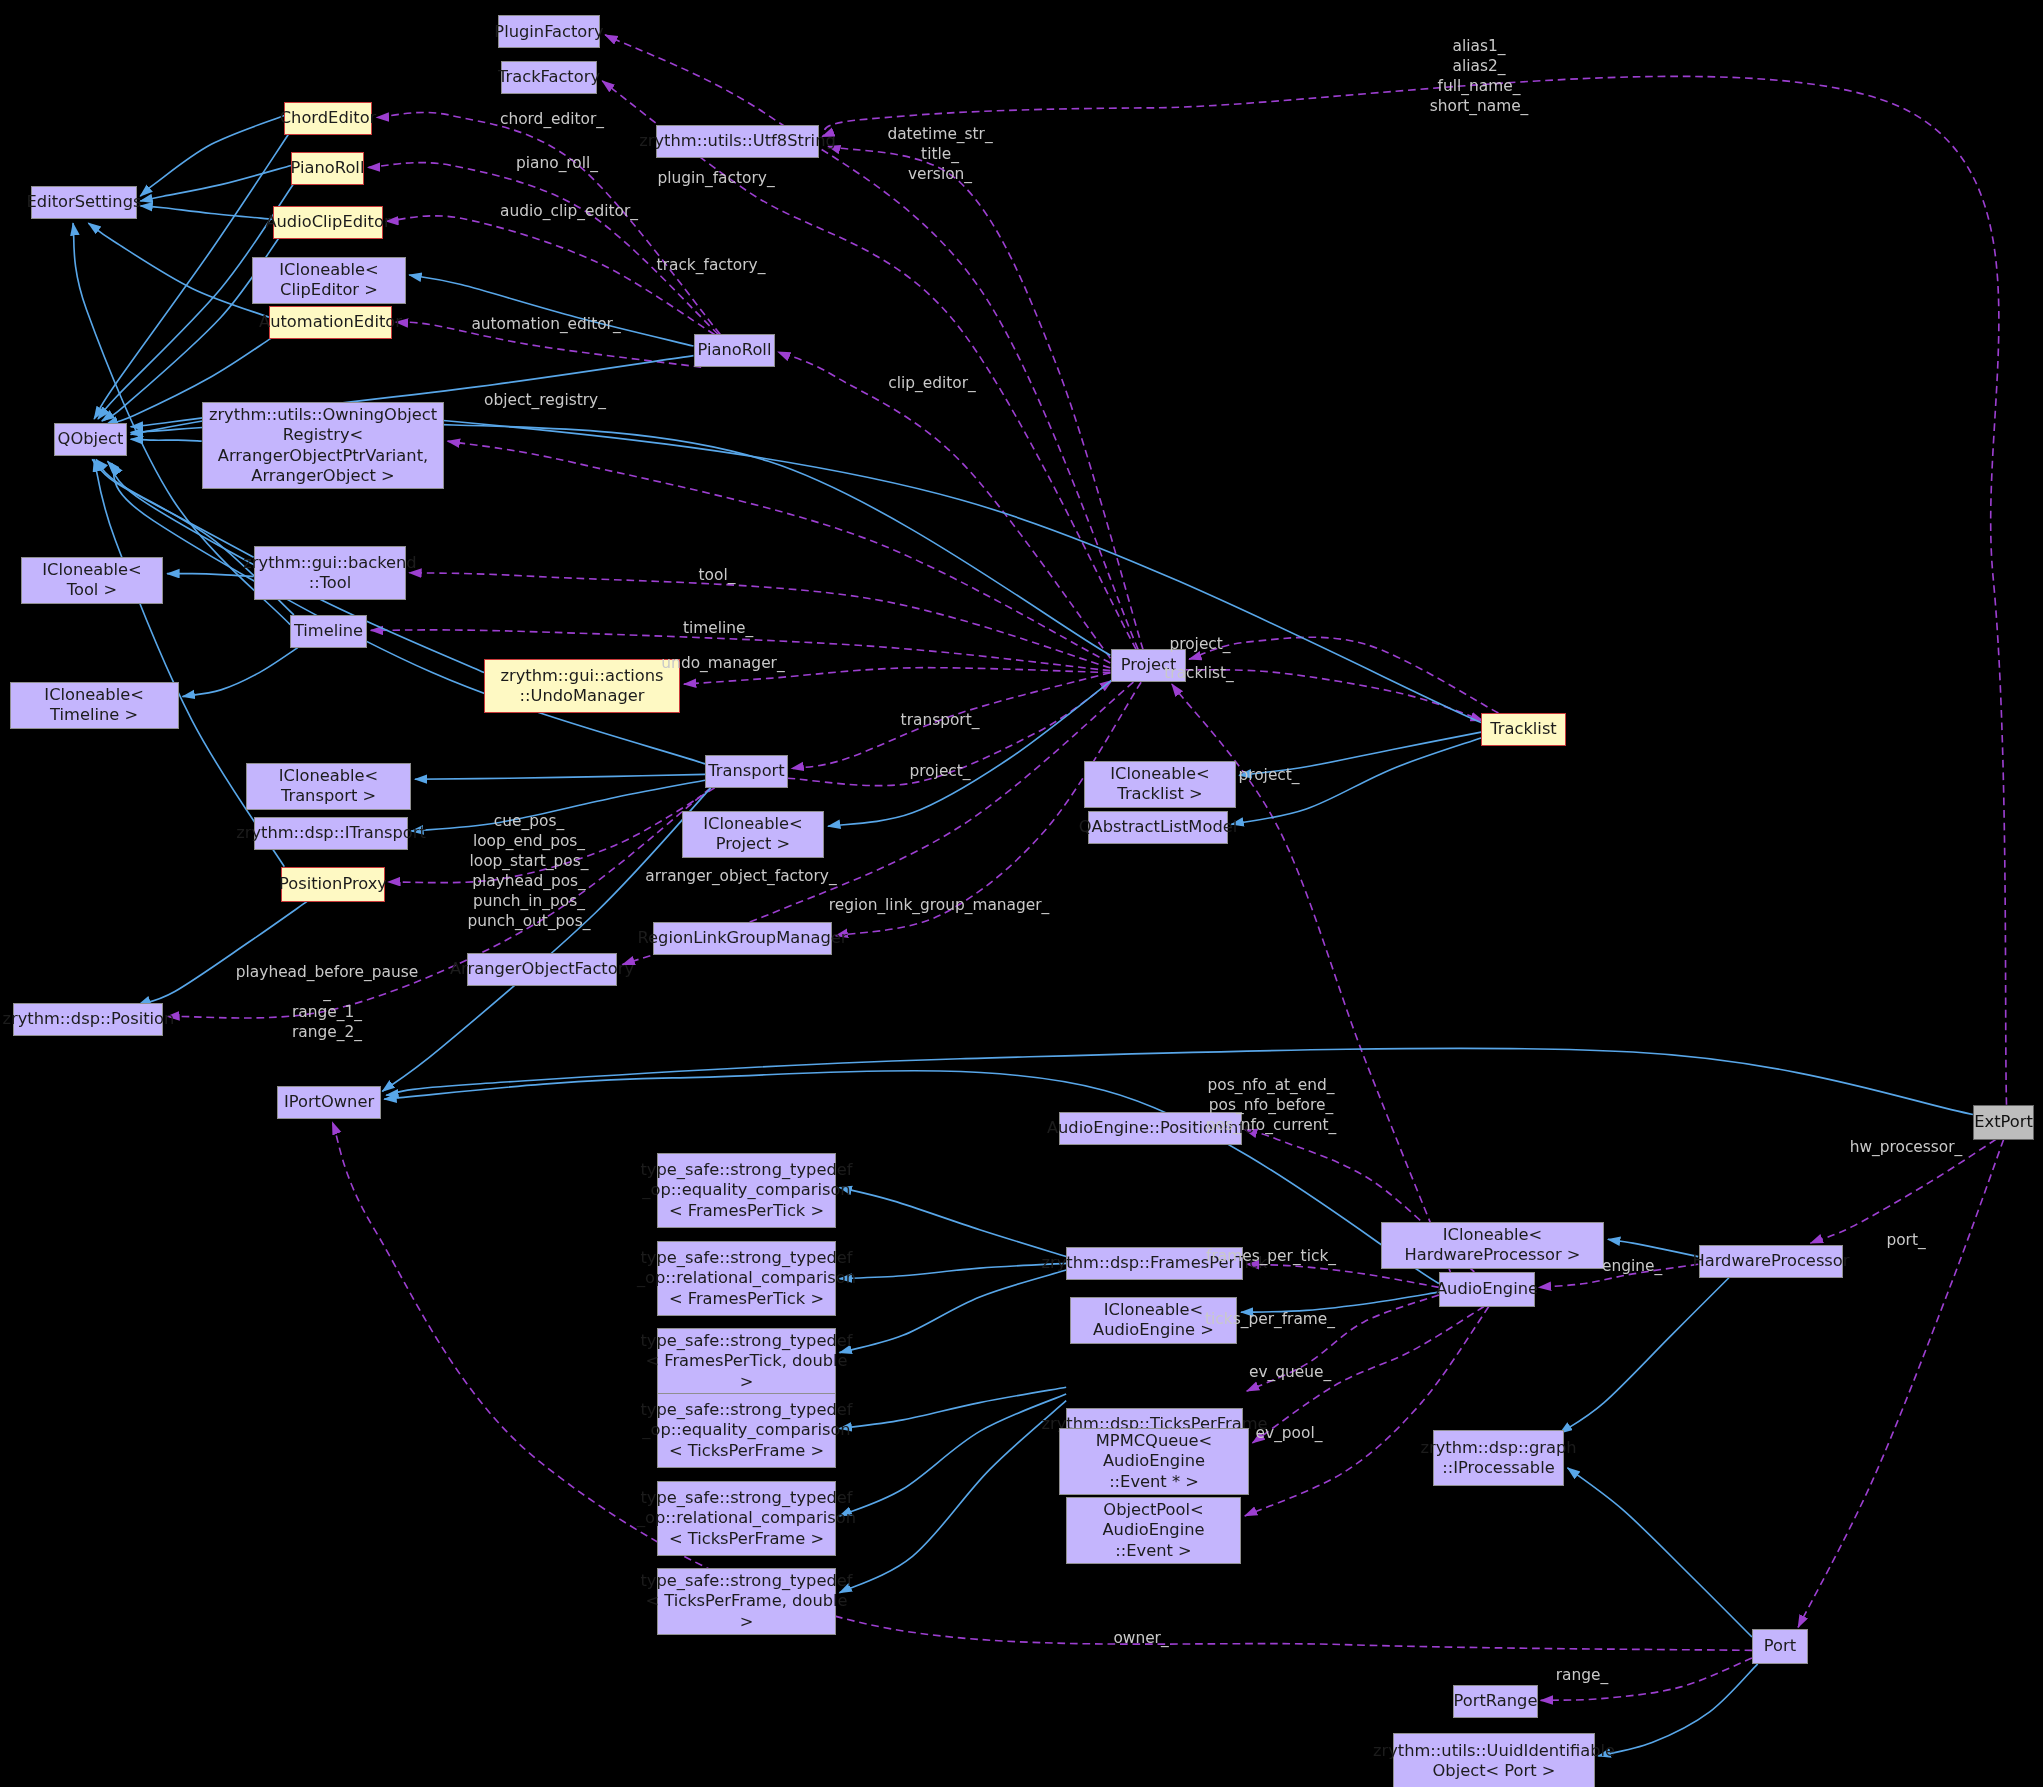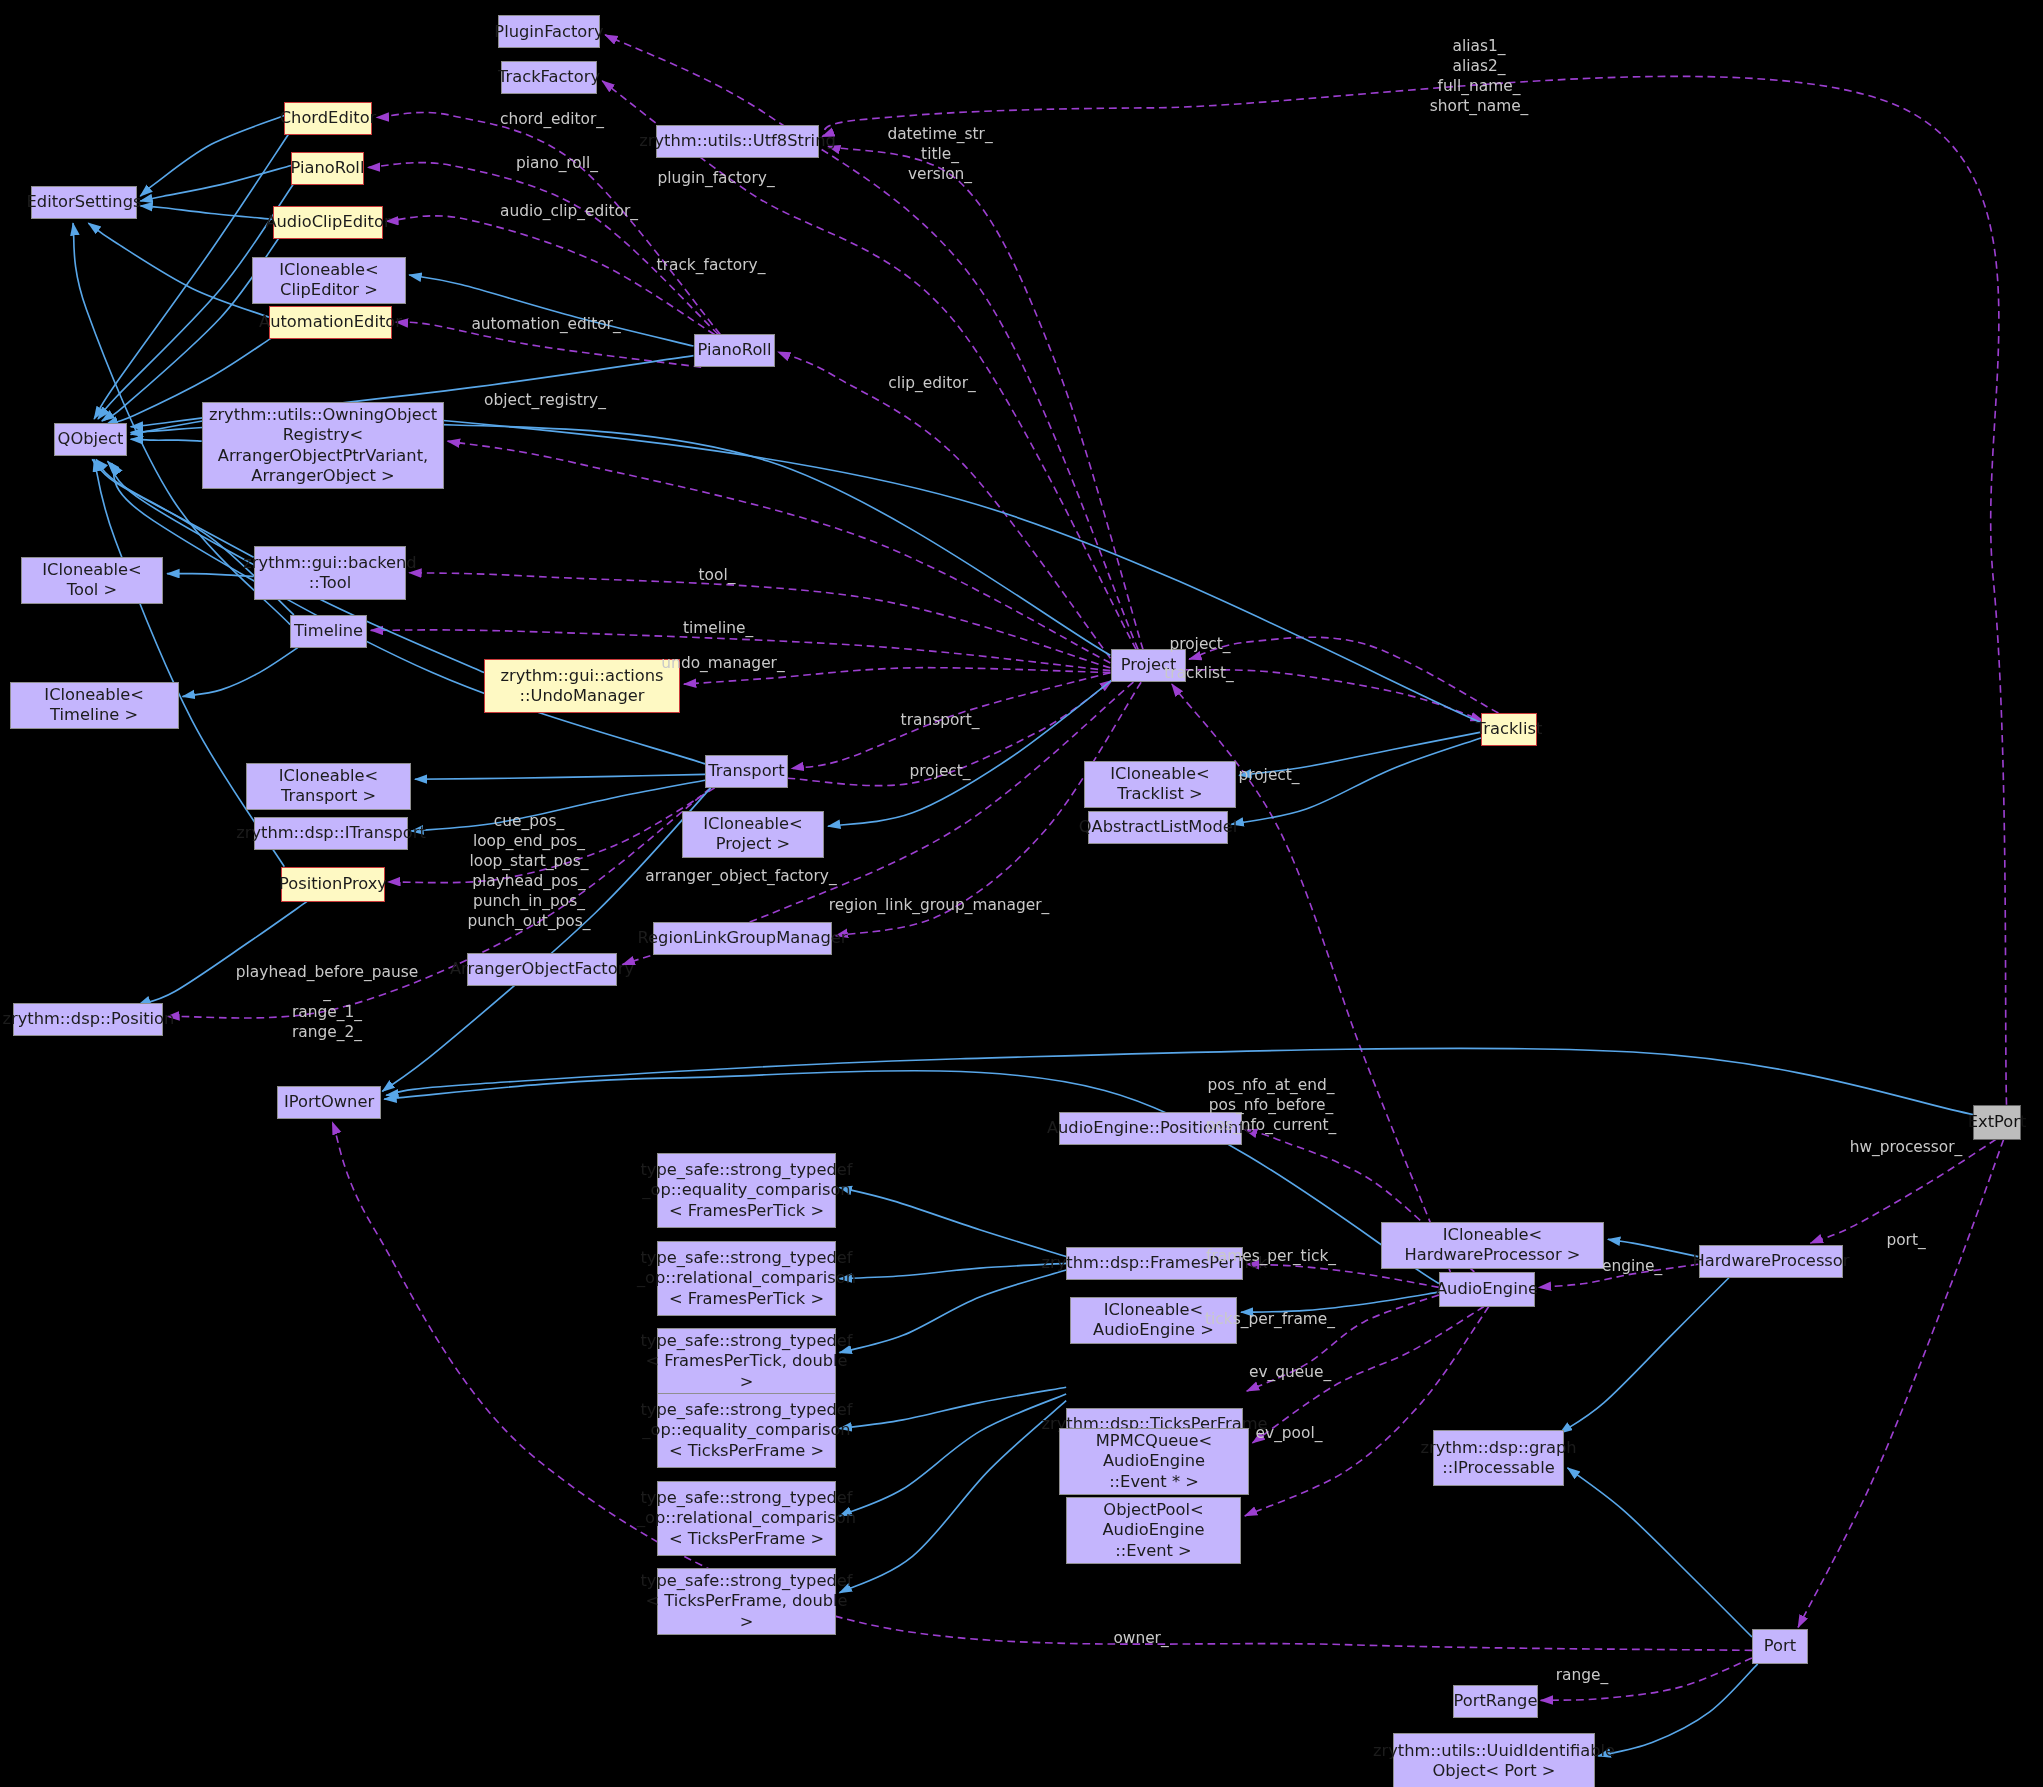--- a/index.html
+++ b/index.html
@@ -129,21 +129,21 @@
       <div class="node" style="left: 705px; top: 755px; width: 83px; min-height: 33px;">Transport</div>
       <div class="node" style="left: 254px; top: 817px; width: 154px; min-height: 33px;">zrythm::dsp::ITransport</div>
       <div class="node highlight" style="left: 281px; top: 867px; width: 104px; min-height: 35px;">PositionProxy</div>
       <div class="node" style="left: 13.4px; top: 1003px; width: 150px; min-height: 33px;">zrythm::dsp::Position</div>
       <div class="node" style="left: 467px; top: 953px; width: 150px; min-height: 33px;">ArrangerObjectFactory</div>
       <div class="node" style="left: 653px; top: 922px; width: 179px; min-height: 33px;">RegionLinkGroupManager</div>
       <div class="node" style="left: 277px; top: 1086px; width: 104px; min-height: 33px;">IPortOwner</div>
       <div class="node" style="left: 1111px; top: 649px; width: 75px; min-height: 33px;">Project</div>
       <div class="node" style="left: 1084px; top: 761px; width: 152px; min-height: 33px;">ICloneable&lt; Tracklist &gt;</div>
       <div class="node" style="left: 1088px; top: 811px; width: 140px; min-height: 33px;">QAbstractListModel</div>
-      <div class="node highlight" style="left: 1481px; top: 713px; width: 56px; min-height: 33px;">Tracklist</div>
+      <div class="node highlight" style="left: 1481px; top: 713px; width: 85px; min-height: 33px;">Tracklist</div>
       <div class="node" style="left: 682px; top: 811px; width: 142px; min-height: 33px;">ICloneable&lt; Project &gt;</div>
       <div class="node" style="left: 1059px; top: 1112px; width: 183px; min-height: 33px;">AudioEngine::PositionInfo</div>
       <div class="node" style="left: 657px; top: 1153px; width: 179px; min-height: 75px;">type_safe::strong_typedef
 _op::equality_comparison
 &lt; FramesPerTick &gt;</div>
       <div class="node" style="left: 657px; top: 1241px; width: 179px; min-height: 75px;">type_safe::strong_typedef
 _op::relational_comparison
 &lt; FramesPerTick &gt;</div>
       <div class="node" style="left: 657px; top: 1328px; width: 179px; min-height: 56px;">type_safe::strong_typedef
 &lt; FramesPerTick, double &gt;</div>
@@ -160,21 +160,21 @@
       <div class="node" style="left: 1066px; top: 1378px; width: 177px; min-height: 33px; margin-top: 30px;">zrythm::dsp::TicksPerFrame</div>
       <div class="node" style="left: 1059px; top: 1428px; width: 190px; min-height: 56px;">MPMCQueue&lt; AudioEngine
 ::Event * &gt;</div>
       <div class="node" style="left: 1066px; top: 1497px; width: 175px; min-height: 56px;">ObjectPool&lt; AudioEngine
 ::Event &gt;</div>
       <div class="node" style="left: 1381px; top: 1222px; width: 223px; min-height: 33px;">ICloneable&lt; HardwareProcessor &gt;</div>
       <div class="node" style="left: 1439px; top: 1272px; width: 96px; min-height: 35px;">AudioEngine</div>
       <div class="node" style="left: 1699px; top: 1245px; width: 144px; min-height: 33px;">HardwareProcessor</div>
       <div class="node" style="left: 1433px; top: 1430px; width: 131px; min-height: 56px;">zrythm::dsp::graph
 ::IProcessable</div>
-      <div class="node focus" style="left: 1973px; top: 1105px; width: 48px; min-height: 35px;">ExtPort</div>
+      <div class="node focus" style="left: 1973px; top: 1105px; width: 61px; min-height: 35px;">ExtPort</div>
       <div class="node" style="left: 1752px; top: 1629px; width: 56px; min-height: 35px;">Port</div>
       <div class="node" style="left: 1453px; top: 1685px; width: 85px; min-height: 33px;">PortRange</div>
       <div class="node" style="left: 1393px; top: 1733px; width: 202px; min-height: 56px;">zrythm::utils::UuidIdentifiable
 Object&lt; Port &gt;</div>
     </div>
   <div id="label-layer">
       <div class="edge-label" style="left: 1479px; top: 76px;">alias1_
 alias2_
 full_name_
 short_name_</div>

